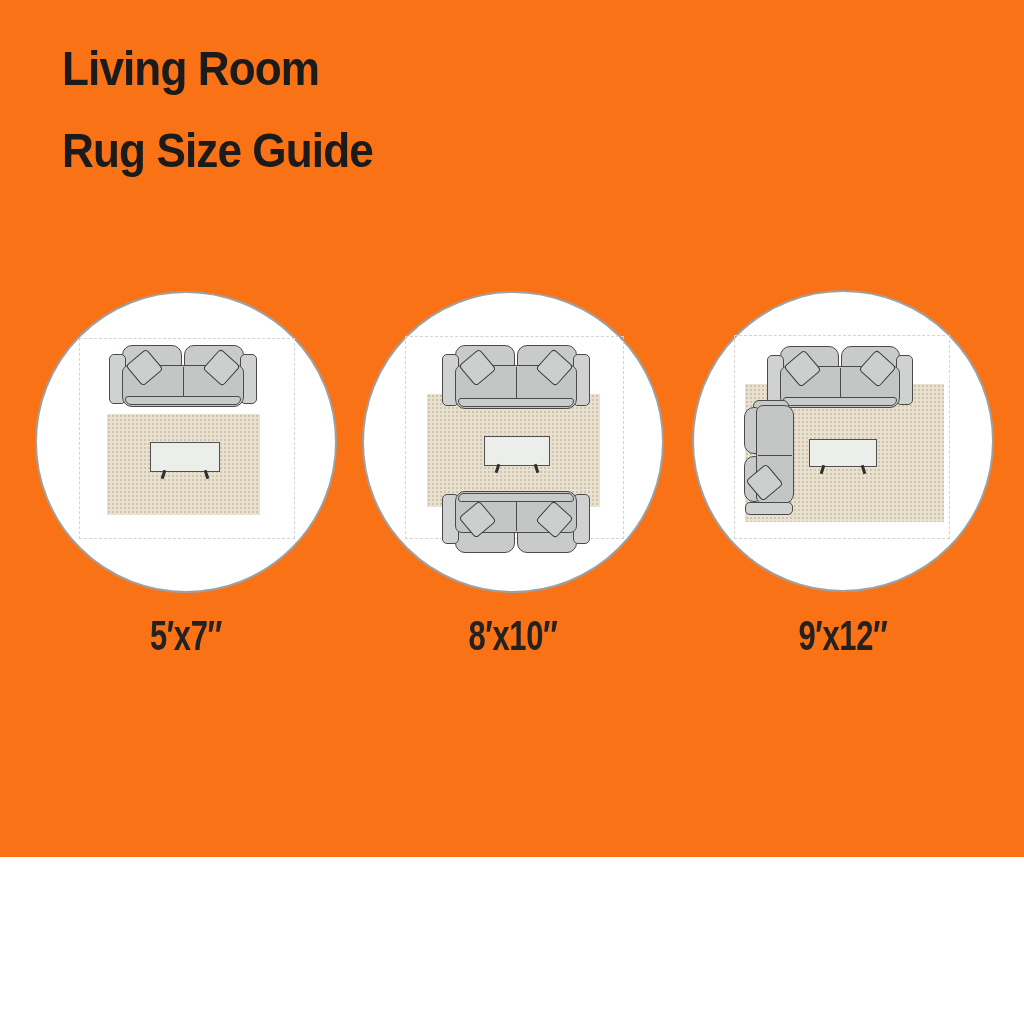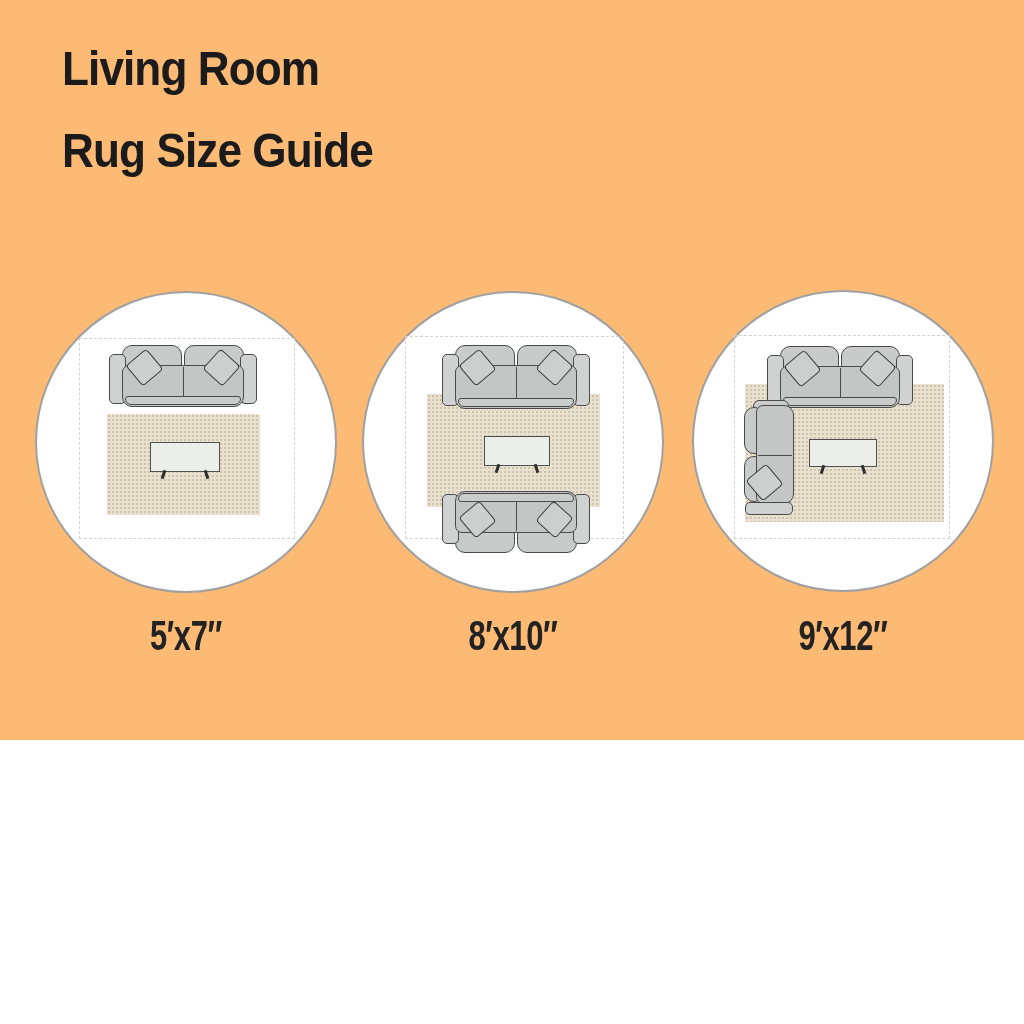--- a/index.html
+++ b/index.html
@@ -1,17 +1,17 @@
 <!DOCTYPE html>
 <html><head>
 <meta charset="utf-8">
 <style>
   html,body{margin:0;padding:0;background:#ffffff;}
   .canvas{
-    position:relative;width:1024px;height:740px;background:#fdba74;
+    position:relative;width:1024px;height:857px;background:#f97316;
     overflow:hidden;font-family:"Liberation Sans","DejaVu Sans",sans-serif;
   }
   
   .title{
     position:absolute;left:62px;top:27px;color:#1b1b1b;
     font-size:49px;font-weight:700;letter-spacing:-1px;line-height:82px;
     transform:scaleX(0.9);transform-origin:left top;white-space:nowrap;
   }
   
   .circle{

